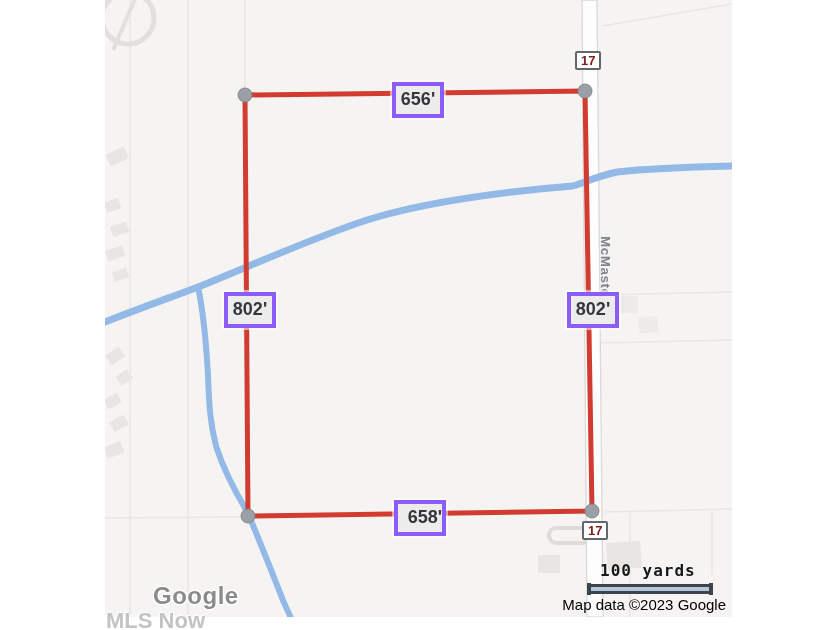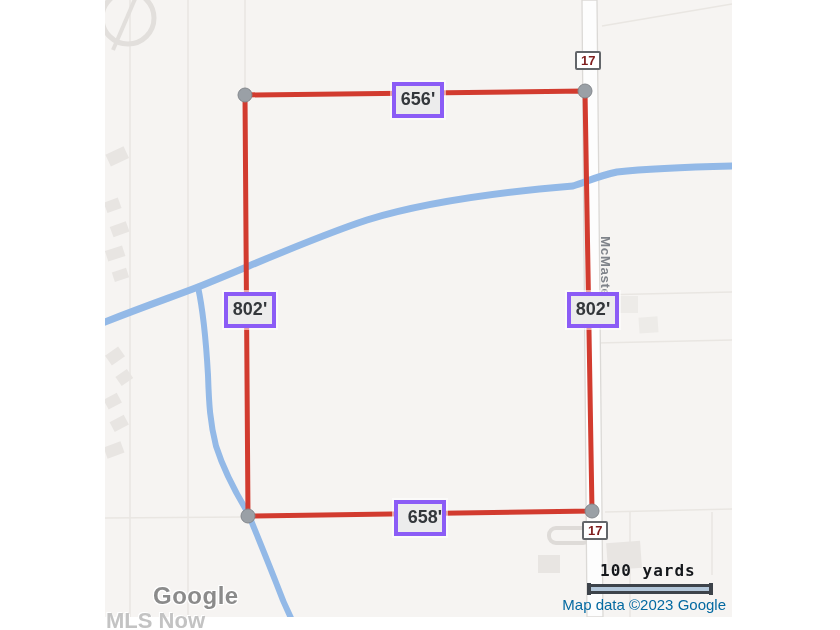--- a/index.html
+++ b/index.html
@@ -37,21 +37,21 @@
     position:absolute; left:482px; top:584px; width:126px; height:10px;
     background:#b3c7da; border-top:3px solid #3d434a; border-bottom:3px solid #3d434a;
   }
   .scale-bar::before, .scale-bar::after {
     content:""; position:absolute; top:-4px; width:4px; height:12px; background:#3d434a;
   }
   .scale-bar::before { left:0; }
   .scale-bar::after  { right:0; }
 
   .map-attribution {
-    position:absolute; right:6px; top:596px; color:#0369a1; font-size:15px;
+    position:absolute; right:6px; top:596px; color:#000000; font-size:15px;
   }
   .google-logo {
     position:absolute; left:8px; top:582px; font-size:24px; font-weight:bold;
     color:#8b8b8b; letter-spacing:0.5px;
     text-shadow:-1px -1px 0 #fff, 1px -1px 0 #fff, -1px 1px 0 #fff, 1px 1px 0 #fff, 0 0 3px #fff;
     margin-left:40px;
   }
   .watermark {
     position:absolute; left:106px; top:596px; font-size:22px; font-weight:600;
     color:#c3c3c3;

